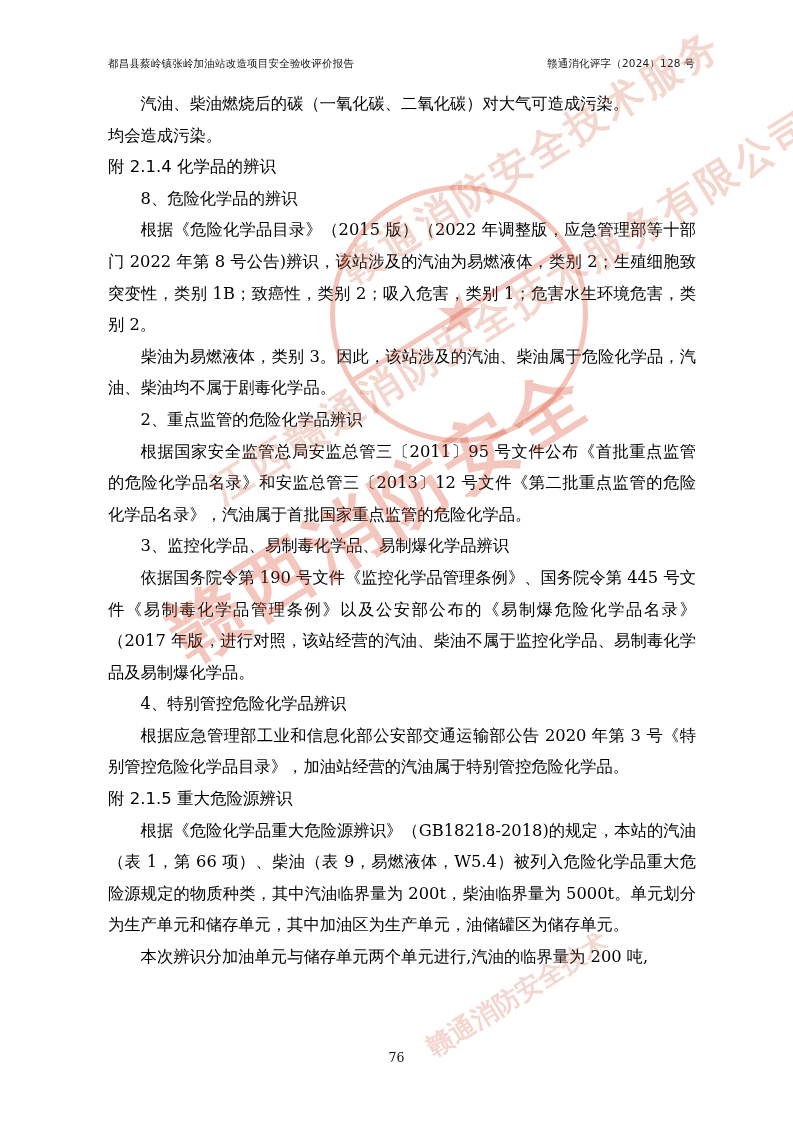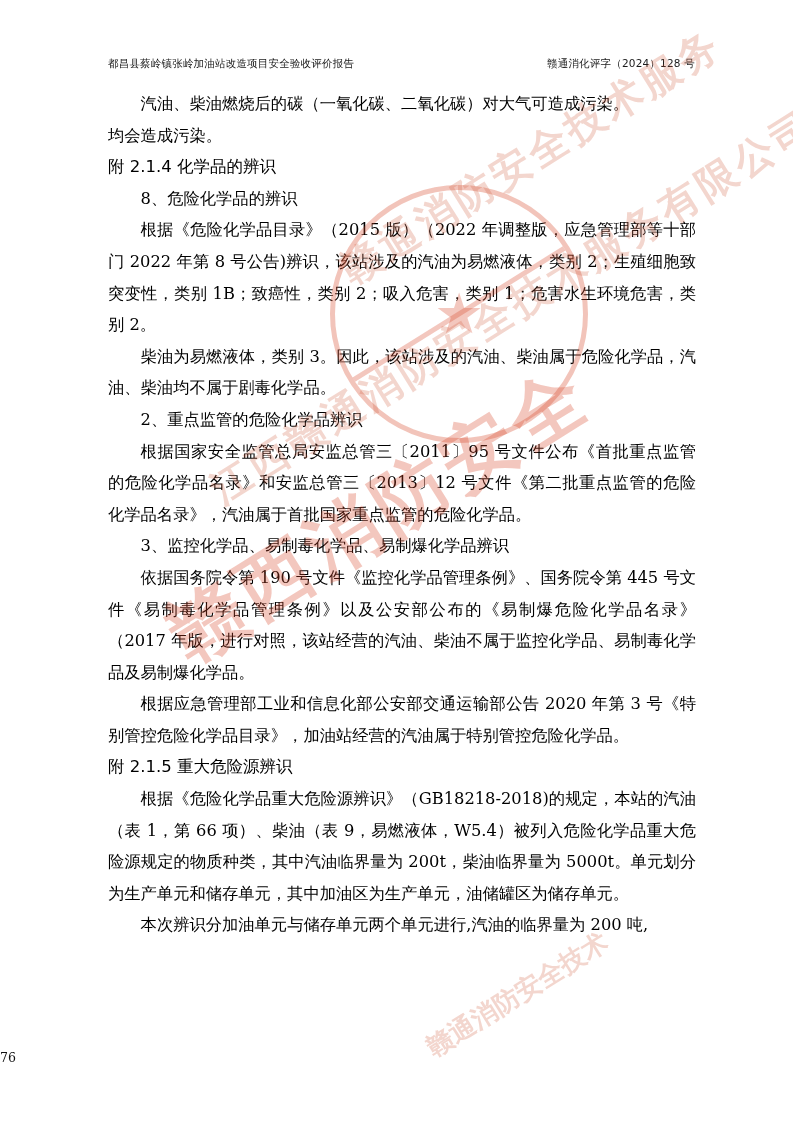--- a/index.html
+++ b/index.html
@@ -63,21 +63,21 @@
     line-height: 31.6px;
     font-family: "DejaVu Sans", "Liberation Sans", sans-serif;
   }
 
   
   .page-number {
     position: absolute;
     left: 0;
     right: 0;
     bottom: 57px;
-    text-align: left;
+    text-align: center;
     font-size: 12.5px;
     color: #111;
     font-family: "DejaVu Serif", "Liberation Serif", serif;
   }
 
   
   .wm-layer {
     position: absolute;
     left: 0; top: 0;
     width: 793px;
@@ -179,20 +179,21 @@
       <p class="p indent">汽油、柴油燃烧后的碳（一氧化碳、二氧化碳）对大气可造成污染。</p>
       <p class="p">均会造成污染。</p>
       <p class="heading">附 2.1.4 化学品的辨识</p>
       <p class="p indent">8、危险化学品的辨识</p>
       <p class="p indent">根据《危险化学品目录》（2015 版）（2022 年调整版，应急管理部等十部门 2022 年第 8 号公告)辨识，该站涉及的汽油为易燃液体，类别 2；生殖细胞致突变性，类别 1B；致癌性，类别 2；吸入危害，类别 1；危害水生环境危害，类别 2。</p>
       <p class="p indent">柴油为易燃液体，类别 3。因此，该站涉及的汽油、柴油属于危险化学品，汽油、柴油均不属于剧毒化学品。</p>
       <p class="p indent">2、重点监管的危险化学品辨识</p>
       <p class="p indent">根据国家安全监管总局安监总管三〔2011〕95 号文件公布《首批重点监管的危险化学品名录》和安监总管三〔2013〕12 号文件《第二批重点监管的危险化学品名录》，汽油属于首批国家重点监管的危险化学品。</p>
       <p class="p indent">3、监控化学品、易制毒化学品、易制爆化学品辨识</p>
       <p class="p indent">依据国务院令第 190 号文件《监控化学品管理条例》、国务院令第 445 号文件《易制毒化学品管理条例》以及公安部公布的《易制爆危险化学品名录》（2017 年版，进行对照，该站经营的汽油、柴油不属于监控化学品、易制毒化学品及易制爆化学品。</p>
+      <p class="p indent">4、特别管控危险化学品辨识</p>
       <p class="p indent">根据应急管理部工业和信息化部公安部交通运输部公告 2020 年第 3 号《特别管控危险化学品目录》，加油站经营的汽油属于特别管控危险化学品。</p>
       <p class="heading">附 2.1.5 重大危险源辨识</p>
       <p class="p indent">根据《危险化学品重大危险源辨识》（GB18218-2018)的规定，本站的汽油（表 1，第 66 项）、柴油（表 9，易燃液体，W5.4）被列入危险化学品重大危险源规定的物质种类，其中汽油临界量为 200t，柴油临界量为 5000t。单元划分为生产单元和储存单元，其中加油区为生产单元，油储罐区为储存单元。</p>
       <p class="p indent">本次辨识分加油单元与储存单元两个单元进行,汽油的临界量为 200 吨,</p>
     </div>
 
     <div class="page-number">76</div>
 
     <div class="wm-layer">
       <div class="stamp">

